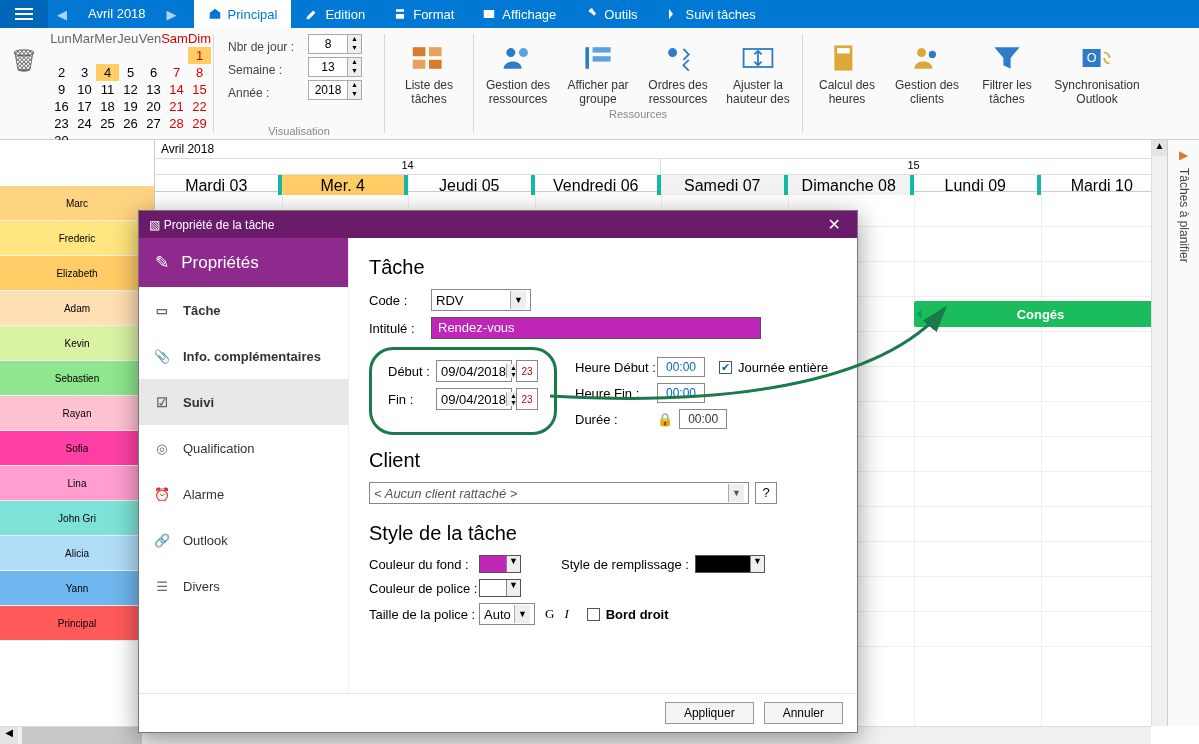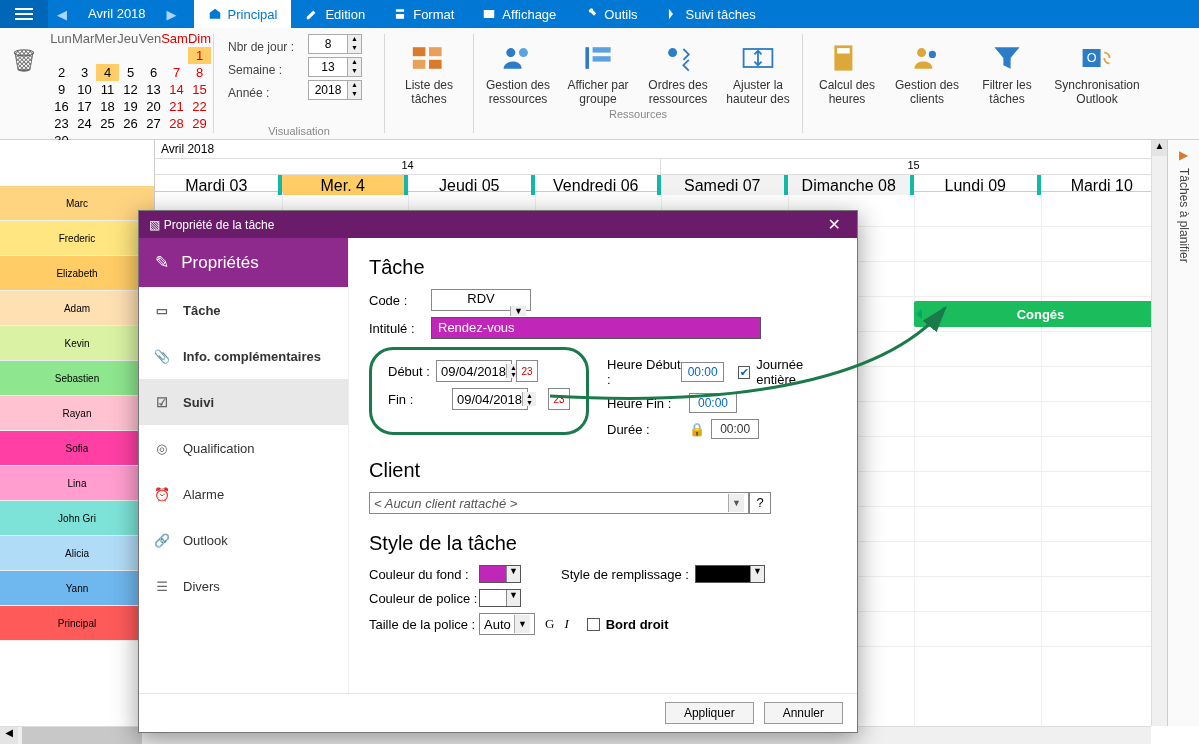--- a/index.html
+++ b/index.html
@@ -95,21 +95,21 @@
 .intitule-box { flex:1; max-width:330px; background:#c026b8; color:#fff; border:1px solid #555; height:22px; padding:2px 6px; }
 .date-group { border:3px solid #1a7a4a; border-radius:24px; padding:10px 16px; display:inline-block; }
 .date-group .field-row label { width:48px; }
 .date-input { border:1px solid #888; height:22px; width:76px; display:flex; align-items:center; padding:0 2px 0 4px; }
 .date-input .sp { margin-left:auto; display:flex; flex-direction:column; }
 .date-input .sp span { font-size:7px; line-height:7px; background:#eee; padding:0 3px; border-left:1px solid #aaa;}
 .cal-btn { width:22px; height:22px; border:1px solid #888; margin-left:4px; display:flex; align-items:center; justify-content:center; font-size:10px; color:#c00; background:#fff; cursor:pointer;}
 .time-box { border:1px solid #888; width:48px; height:20px; text-align:center; color:#0066cc; font-size:12px; background:#fff; display:inline-flex; align-items:center; justify-content:center;}
 .chk { display:inline-flex; align-items:center; gap:6px; }
 .chk .box { width:13px; height:13px; border:1px solid #555; display:inline-flex; align-items:center; justify-content:center; color:#0067c0; font-size:11px; }
-.client-sel { display:flex; gap:0; }
+.client-sel { display:flex; gap:6px; }
 .client-sel .sel-box { flex:1; justify-content:center; font-style:italic; color:#555; max-width:380px;}
 .client-sel .help { width:22px; height:22px; border:1px solid #888; text-align:center; line-height:20px; cursor:pointer; }
 .color-sw { width:42px; height:18px; border:1px solid #555; display:inline-flex; }
 .color-sw .c { flex:1; }
 .color-sw .dd { width:14px; background:#eee; border-left:1px solid #888; font-size:9px; text-align:center; }
 .modal-footer { padding:8px 14px; display:flex; justify-content:flex-end; gap:10px; border-top:1px solid #e4e4e4; }
 .modal-footer button { padding:3px 18px; border:1px solid #999; background:#f4f4f4; cursor:pointer; font-size:12px; }
 
 
 .annot-arrow { position:absolute; pointer-events:none; z-index:50; }
@@ -491,21 +491,21 @@
         </div>
       <div class="modal-nav-item">
           <span class="ico">☰</span>
           <span>Divers</span>
         </div>
     </div>
     <div class="modal-content">
       <h2>Tâche</h2>
       <div class="field-row">
         <label>Code :</label>
-        <div class="sel-box" style="width:100px;flex-direction:column;">
+        <div class="sel-box" style="width:100px;">
             <span>RDV</span>
             <span class="dd">▼</span>
           </div>
       </div>
       <div class="field-row">
         <label>Intitulé :</label>
         <div class="intitule-box"><span>Rendez-vous</span></div>
       </div>
 
       <div style="display:flex; gap:18px; margin-top:8px; align-items:flex-start;">
@@ -514,21 +514,21 @@
             <label>Début :</label>
             <div class="date-input">
                 <span>09/04/2018</span>
                 <div class="sp">
                   <span>▲</span>
                   <span>▼</span>
                 </div>
               </div>
             <div class="cal-btn">23</div>
           </div>
-          <div class="field-row" style="margin-bottom:12px;gap:16px;">
+          <div class="field-row" style="margin-bottom:12px;">
             <label>Fin :</label>
             <div class="date-input">
                 <span>09/04/2018</span>
                 <div class="sp">
                   <span>▲</span>
                   <span>▼</span>
                 </div>
               </div>
             <div class="cal-btn">23</div>
           </div>

